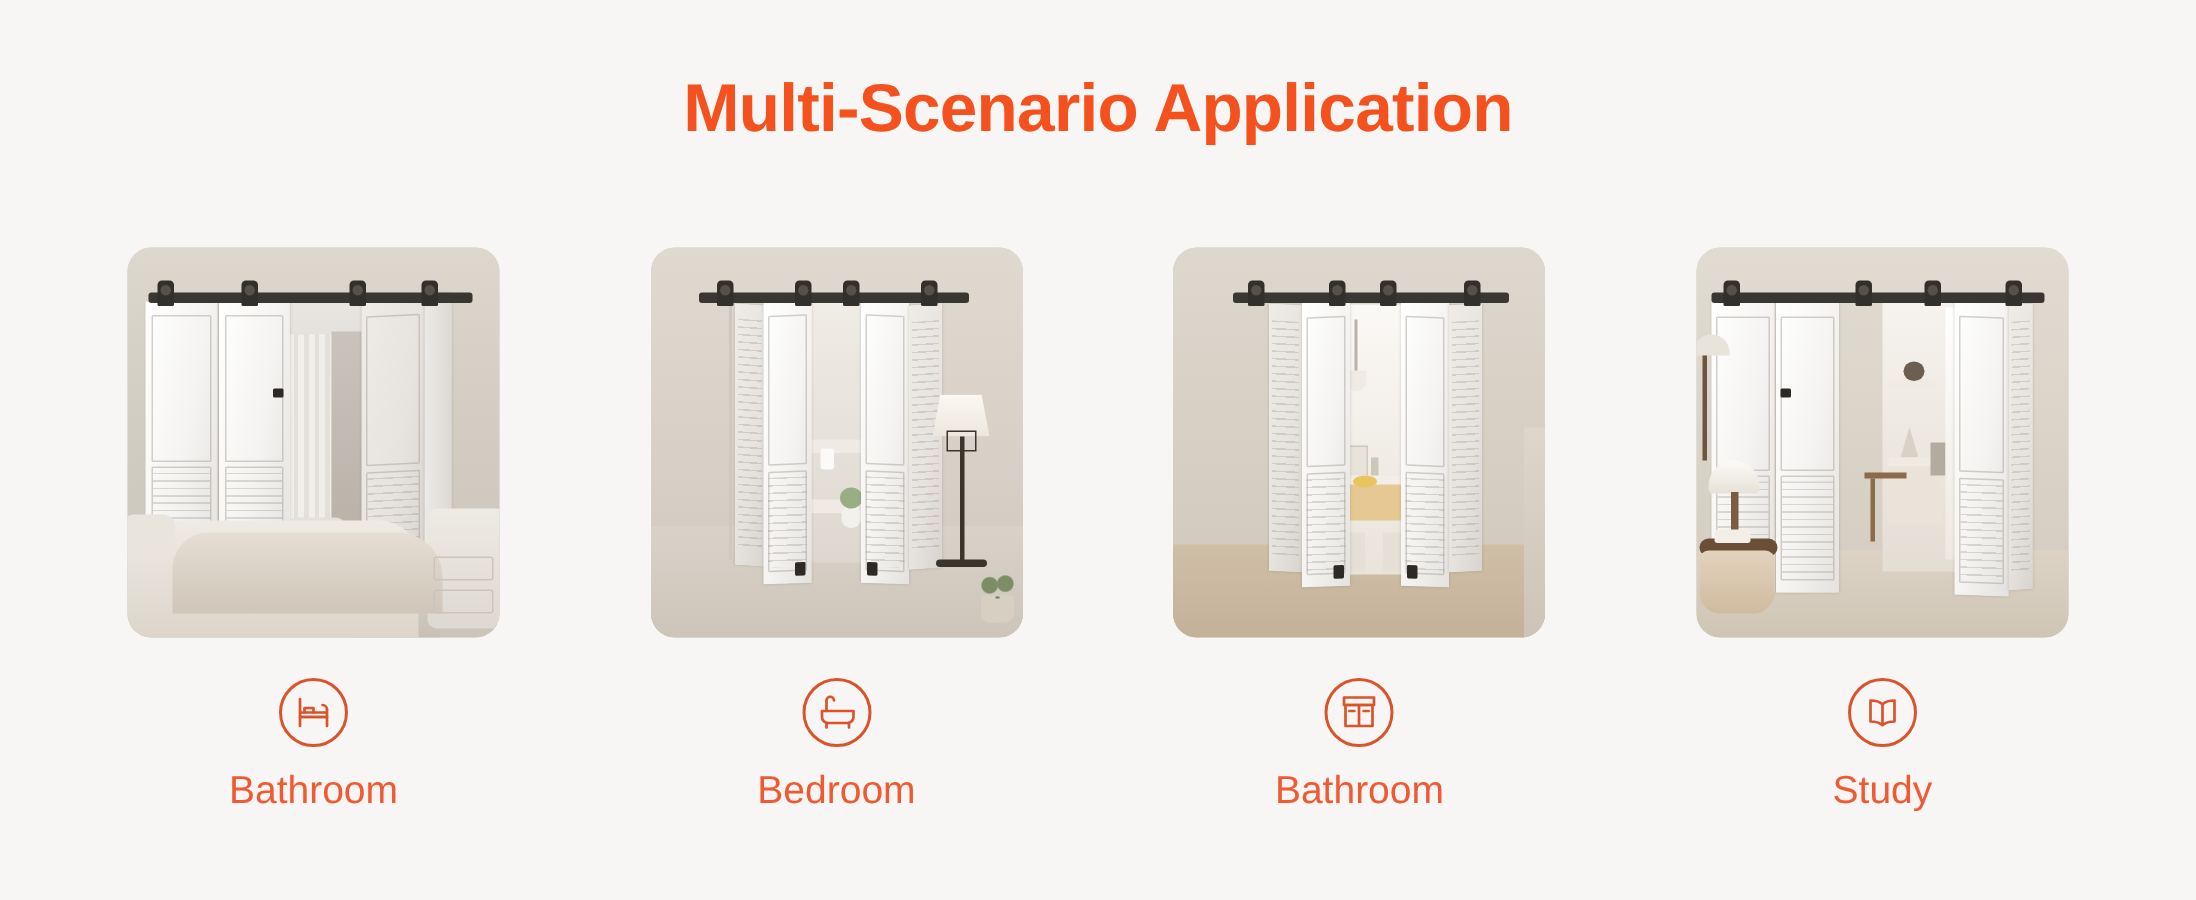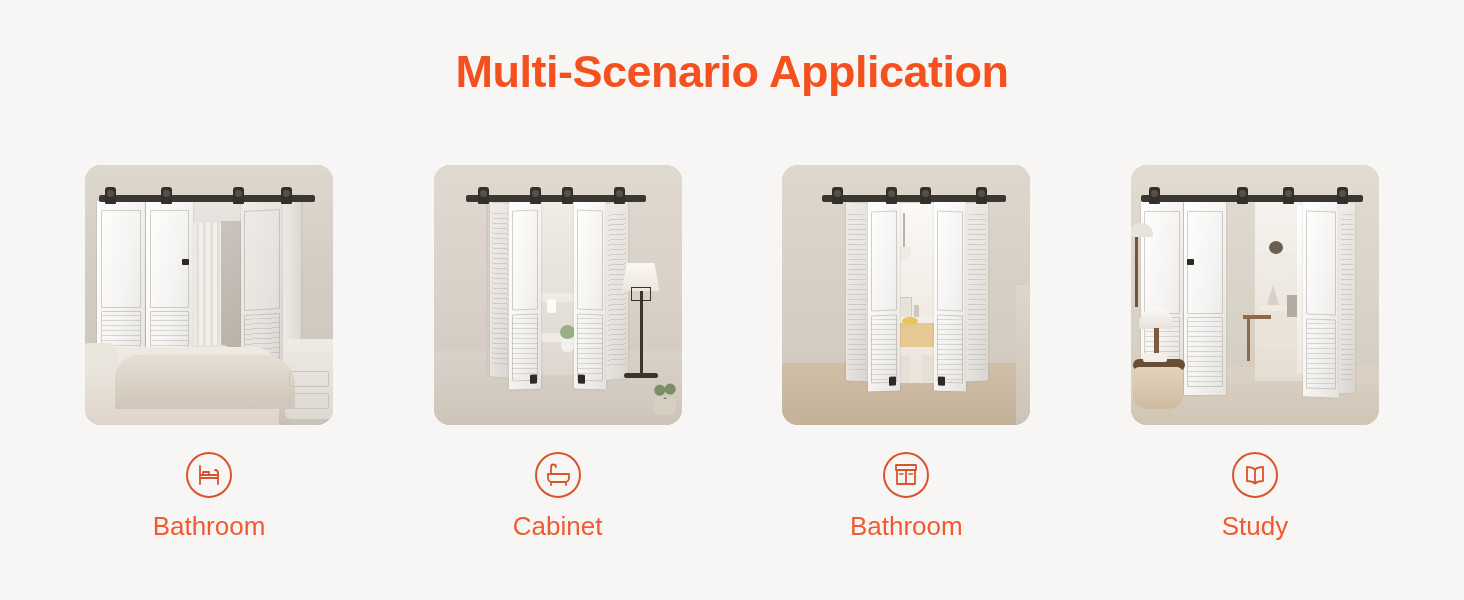--- a/index.html
+++ b/index.html
@@ -278,21 +278,21 @@
       </div>
 
       <div class="icon-wrap">
         <svg width="48" height="48" viewBox="0 0 48 48" fill="none">
           <circle cx="24" cy="24" r="22" stroke="#d9542b" stroke-width="2"></circle>
           <path d="M14 23h21v4a4 4 0 0 1-4 4H18a4 4 0 0 1-4-4z" stroke="#d9542b" stroke-width="1.8" stroke-linejoin="round"></path>
           <path d="M17 31v3M32 31v3" stroke="#d9542b" stroke-width="1.8" stroke-linecap="round"></path>
           <path d="M17 23v-7a2.5 2.5 0 0 1 5 0" stroke="#d9542b" stroke-width="1.8" stroke-linecap="round"></path>
         </svg>
       </div>
-      <div class="label">Cabinet</div>
+      <div class="label">Bedroom</div>
     </div>
 
     <div class="card">
       <div class="photo">
         <div class="scene">
           <div class="wall" style="background:linear-gradient(180deg,#ded7cd 0%,#d7cfc4 50%,#cfc7bb 100%);"></div>
           <div class="floor" style="height:62px;background:linear-gradient(180deg,#cfbfa6,#c3b299);"></div>
 
           <div style="position:absolute;left:110px;top:38px;width:50px;bottom:42px;background:linear-gradient(180deg,#fbf9f6,#e9e3da);"></div>
           <div style="position:absolute;left:121px;top:48px;width:2px;height:36px;background:#b9b2a8;"></div>

